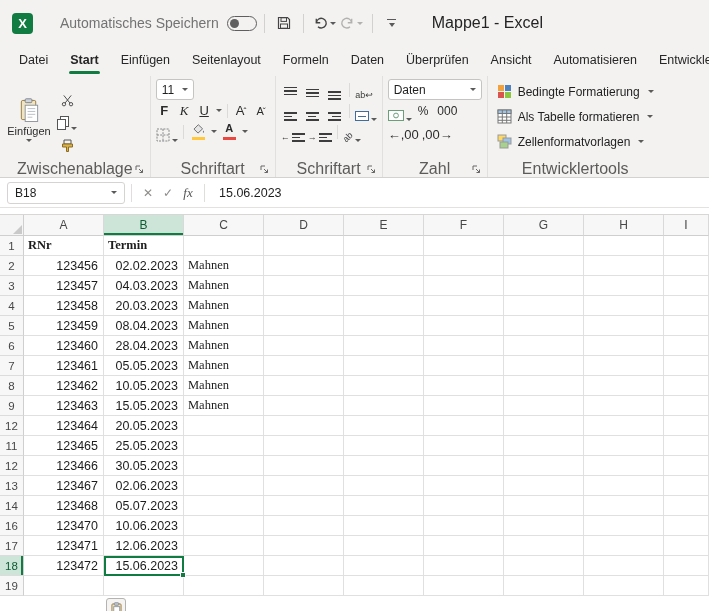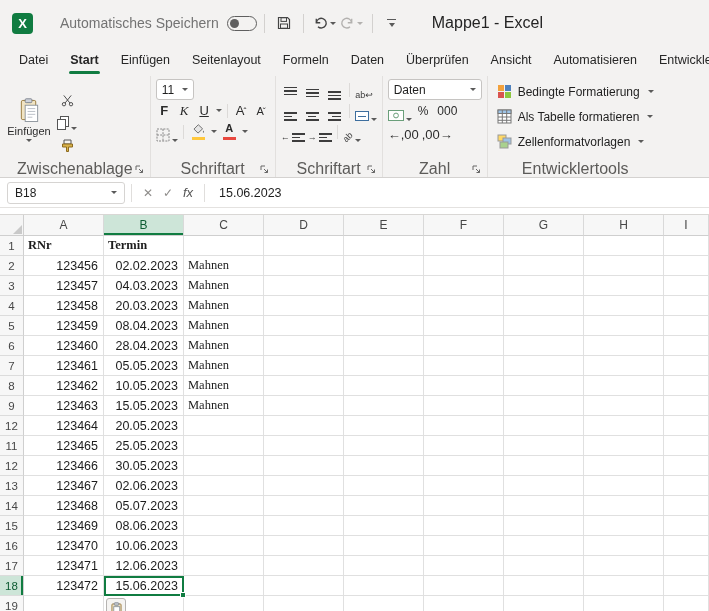--- a/index.html
+++ b/index.html
@@ -77,21 +77,21 @@
 
   
   .style-row{display:flex;align-items:center;gap:6px;height:25px;padding:0 4px;font-size:12px;color:#1f1f1f;border-radius:3px;}
   .style-row .chev{margin-left:2px;}
 
   
   .fbar{height:30px;background:#fff;display:flex;align-items:center;border-bottom:1px solid #e4e2e0;}
   .namebox{width:118px;height:22px;margin-left:7px;border:1px solid #d6d4d2;border-radius:3px;display:flex;align-items:center;justify-content:space-between;padding:0 7px;font-size:12px;color:#1f1f1f;}
   .fsep{width:1px;height:18px;background:#e0dedc;margin:0 6px;}
   .fbtn{width:20px;height:22px;display:flex;align-items:center;justify-content:center;font-size:12px;color:#8f8d8b;}
-  .fbtn.fx{font-family:Liberation Sans, sans-serif;font-style:italic;color:#555;font-size:13px;}
+  .fbtn.fx{font-family:Liberation Serif, serif;font-style:italic;color:#555;font-size:13px;}
   .fvalue{flex:1;font-size:12.5px;color:#1e1e1e;padding-left:8px;}
 
   .fbar-gap{height:6px;background:#fff;}
 
   
   .sheet{position:relative;background:#fff;height:397px;overflow:hidden;}
   .hdr-row{display:flex;height:22px;border-top:1px solid #d9d7d5;}
   .corner{width:24px;flex:0 0 auto;background:#f5f5f5;border-right:1px solid #cfcfcf;border-bottom:1px solid #cfcfcf;position:relative;}
   .corner::after{content:"";position:absolute;right:1px;bottom:1px;border-left:9px solid transparent;border-bottom:9px solid #c9c9c9;}
   .ch{width:80px;flex:0 0 auto;display:flex;align-items:center;justify-content:center;font-size:12px;color:#474747;background:#f7f7f7;border-right:1px solid #d9d9d9;border-bottom:1px solid #cfcfcf;}
@@ -619,32 +619,20 @@
         <div class="cell ar">05.07.2023</div>
         <div class="cell"></div>
         <div class="cell"></div>
         <div class="cell"></div>
         <div class="cell"></div>
         <div class="cell"></div>
         <div class="cell"></div>
         <div class="cell last"></div>
       </div>
       <div class="grid-row">
-        <div class="rh">15</div>
-        <div class="cell ar">123469</div>
-        <div class="cell ar">08.06.2023</div>
-        <div class="cell"></div>
-        <div class="cell"></div>
-        <div class="cell"></div>
-        <div class="cell"></div>
-        <div class="cell"></div>
-        <div class="cell"></div>
-        <div class="cell last"></div>
-      </div>
-      <div class="grid-row">
         <div class="rh">16</div>
         <div class="cell ar">123470</div>
         <div class="cell ar">10.06.2023</div>
         <div class="cell"></div>
         <div class="cell"></div>
         <div class="cell"></div>
         <div class="cell"></div>
         <div class="cell"></div>
         <div class="cell"></div>
         <div class="cell last"></div>

